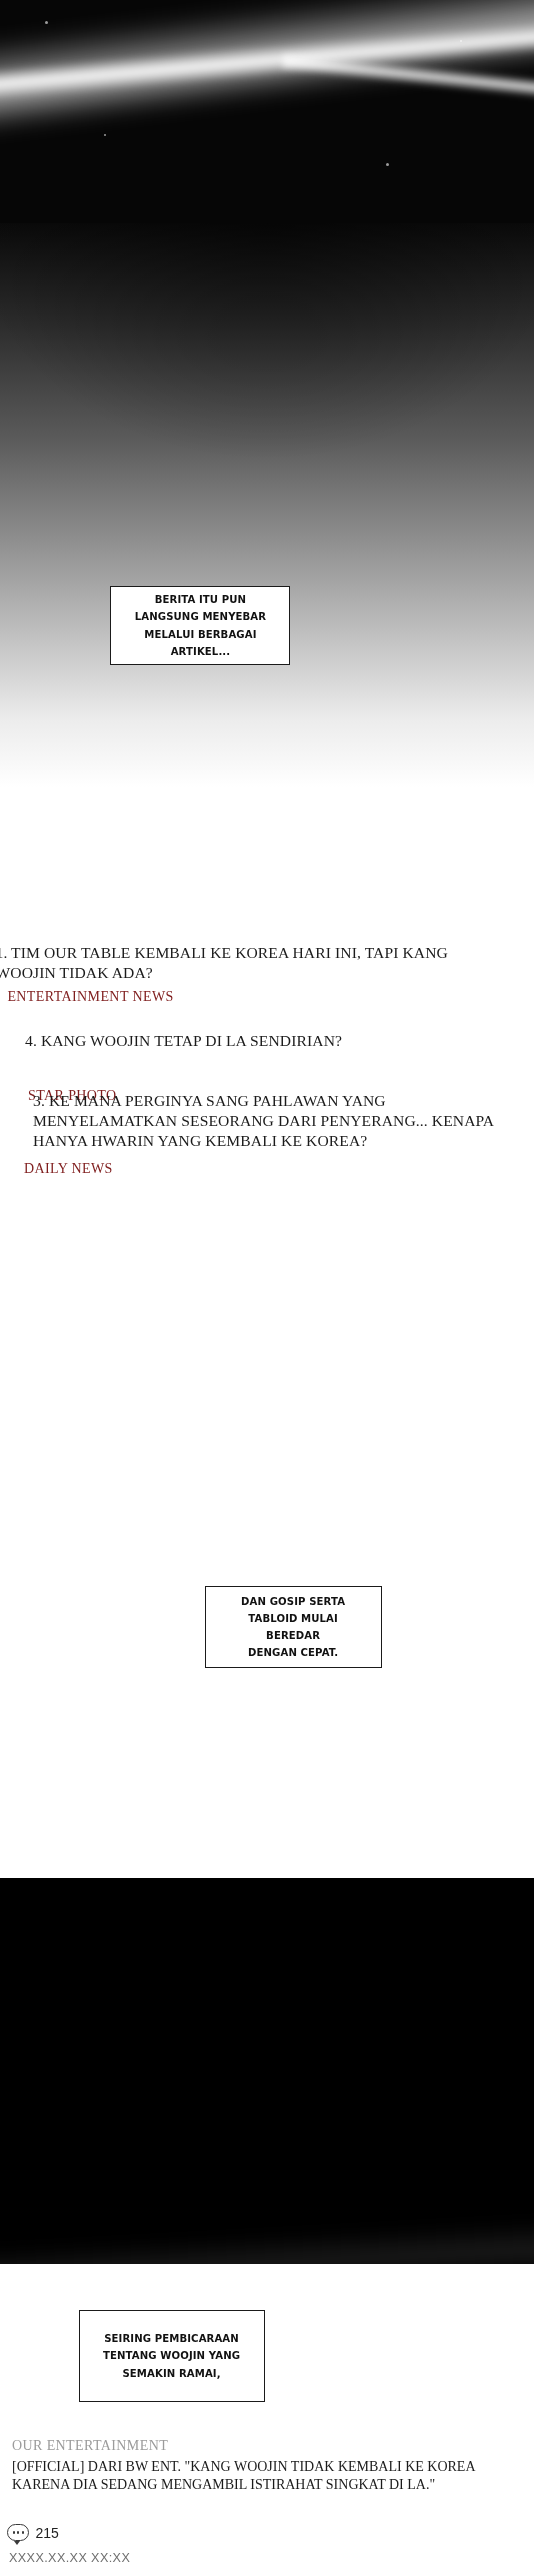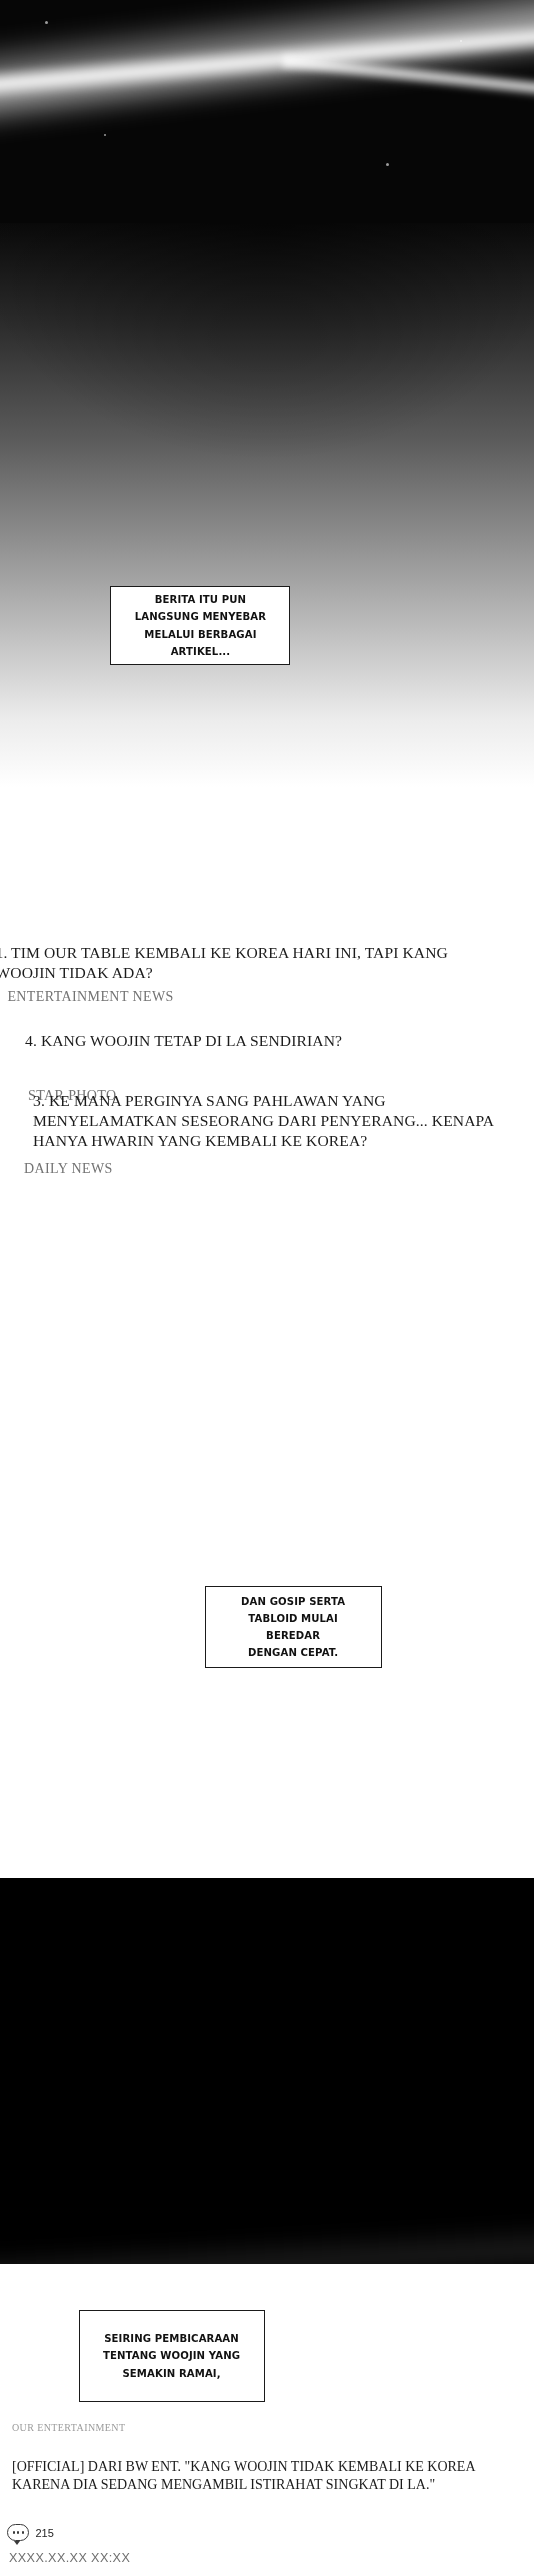--- a/index.html
+++ b/index.html
@@ -122,21 +122,21 @@
     position: absolute;
     font-family: "Liberation Serif", serif;
     color: #1b1b1b;
     font-size: 15.6px;
     line-height: 1.28;
     letter-spacing: 0.1px;
   }
   .source {
     position: absolute;
     font-family: "Liberation Serif", serif;
-    color: #737373;
+    color: #7f1d1d;
     font-size: 14px;
     letter-spacing: 0.4px;
   }
   .h1 { left: -4.5px;  top: 0px;    width: 475px; }
   .s1 { left: 7.4px;  top: 46px; }
   .h2 { left: 25px;  top: 88px;  width: 445px; }
   .s2 { left: 28px;  top: 127px; margin-top: 18px; }
   .h3 { left: 33px;  top: 148px;  width: 468px; }
   .s3 { left: 24px;  top: 218px; }
 
@@ -172,23 +172,23 @@
   
   .article {
     position: absolute;
     left: 0;
     top: 2422px;
     width: 535px;
   }
   .article-source {
     position: absolute;
     left: 12px;
-    top: 0px;
+    top: 16px;
     font-family: "Liberation Serif", serif;
-    font-size: 10px;
+    font-size: 14px;
     color: #9b9b9b;
     letter-spacing: 0.4px;
   }
   .article-body {
     position: absolute;
     left: 12px;
     top: 36px;
     width: 512px;
     font-family: "Liberation Serif", serif;
     font-size: 14px;
@@ -238,21 +238,21 @@
   }
   .bubble-icon i {
     width: 2.2px;
     height: 2.2px;
     background: #3a3a3a;
     border-radius: 50%;
     display: block;
   }
   .comment-count {
     font-family: "Liberation Sans", sans-serif;
-    font-size: 11px;
+    font-size: 14px;
     color: #222222;
   }
   .timestamp {
     position: absolute;
     left: 9px;
     top: 30px;
     font-family: "Liberation Sans", sans-serif;
     font-size: 12.6px;
     color: #6f6f6f;
     letter-spacing: 0.4px;

